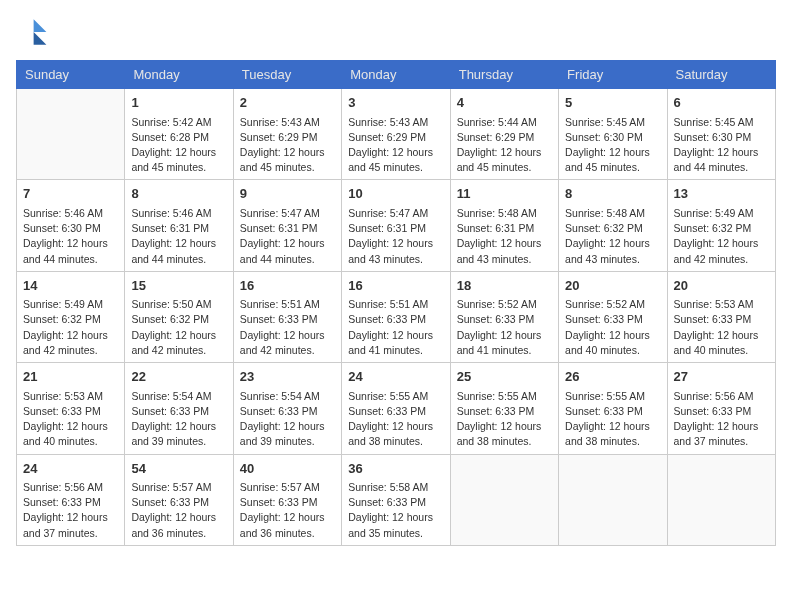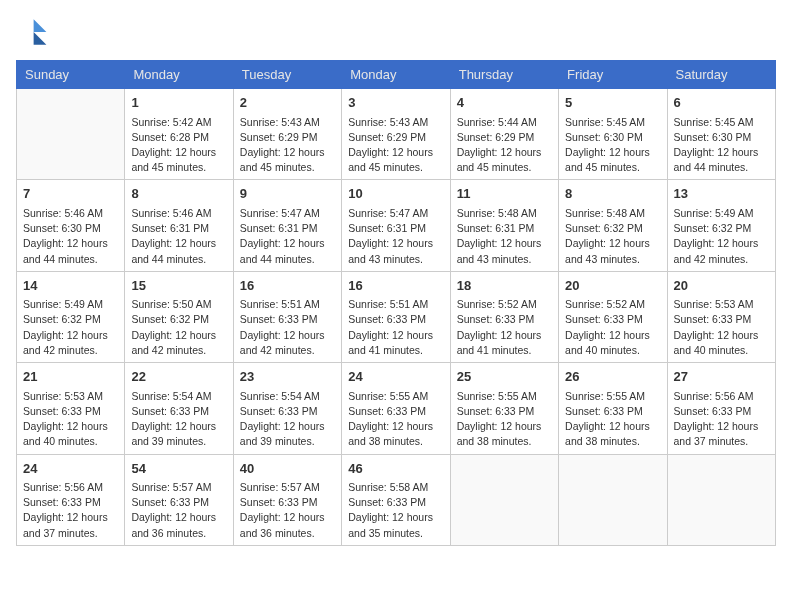--- a/index.html
+++ b/index.html
@@ -332,21 +332,21 @@
 and 36 minutes.</div>
         </td>
         <td>
           <span class="day-number">40</span>
           <div class="day-info" style="white-space: pre-line;">Sunrise: 5:57 AM
 Sunset: 6:33 PM
 Daylight: 12 hours
 and 36 minutes.</div>
         </td>
         <td>
-          <span class="day-number">46</span>
+          <span class="day-number">36</span>
           <div class="day-info" style="white-space: pre-line;">Sunrise: 5:58 AM
 Sunset: 6:33 PM
 Daylight: 12 hours
 and 35 minutes.</div>
         </td>
         <td class="empty"></td>
         <td class="empty"></td>
         <td class="empty"></td>
       </tr>
     </tbody>

